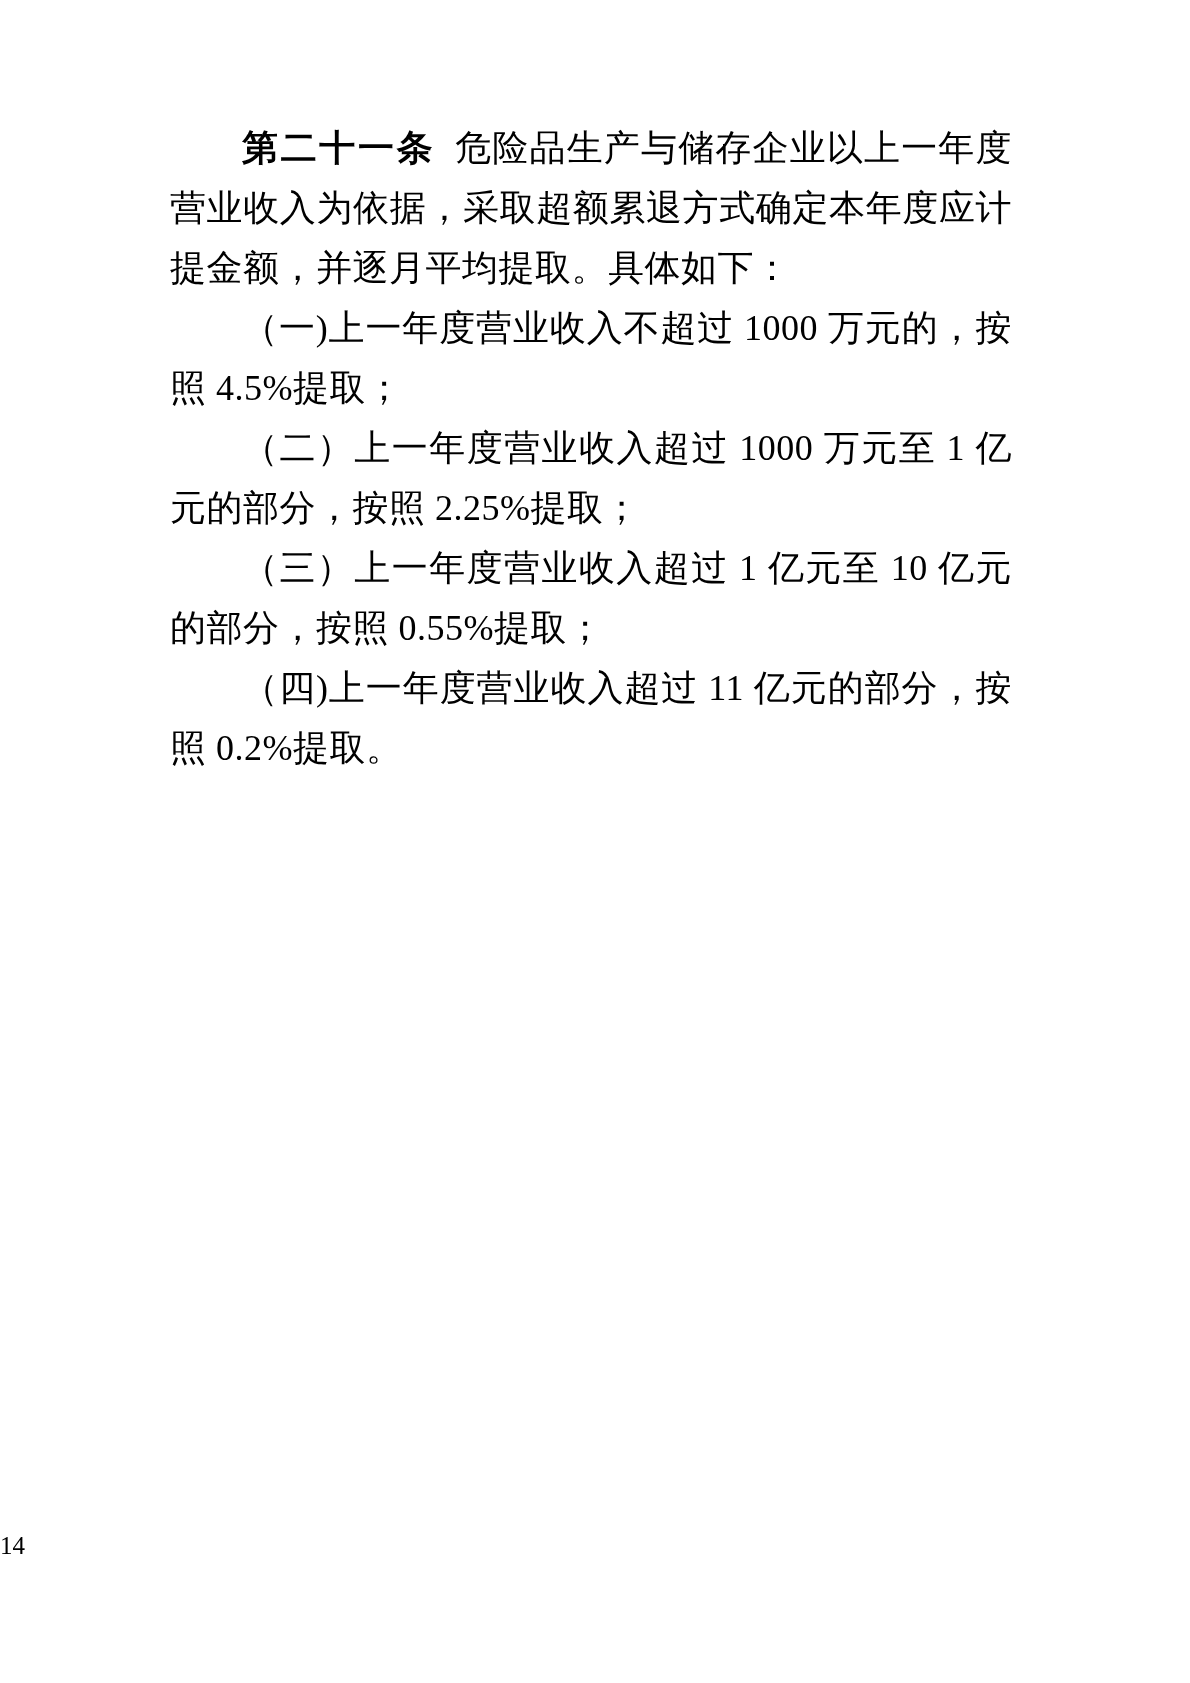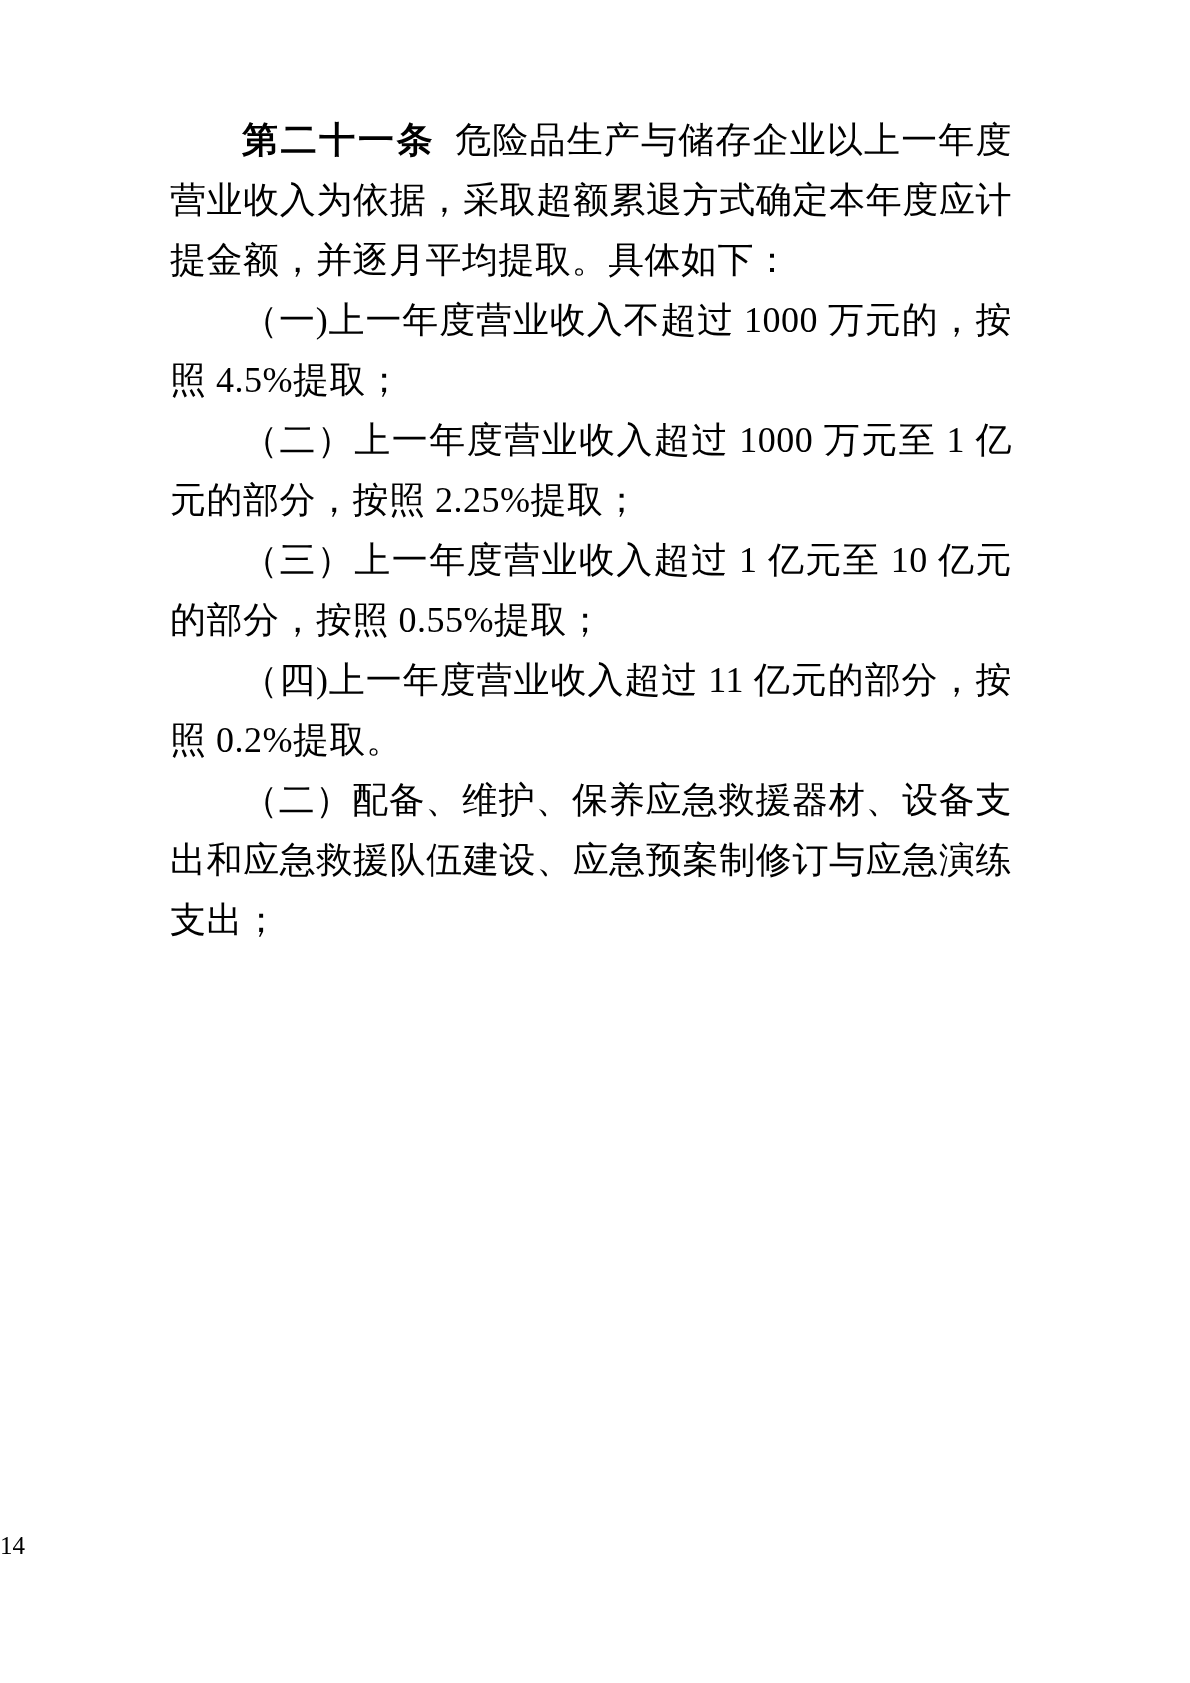--- a/index.html
+++ b/index.html
@@ -12,21 +12,21 @@
     width: 1190px;
     height: 1683px;
     background: #ffffff;
     font-family: "Liberation Serif", serif;
     color: #000000;
     overflow: hidden;
   }
   .content {
     position: absolute;
     left: 170px;
-    top: 110px;
+    top: 118px;
     width: 842px;
     font-size: 36px;
     line-height: 60px;
     text-align: justify;
     text-justify: inter-character;
     letter-spacing: 0.5px;
   }
   .content p {
     margin: 0;
     padding: 0;
@@ -58,20 +58,19 @@
     <p><span>（一)上一年度营业收入不超过 1000 万元的，按照 4.5%提取；</span></p>
 
     <p><span>（二）上一年度营业收入超过 1000 万元至 1 亿元的部分，按照 2.25%提取；</span></p>
 
     <p><span>（三）上一年度营业收入超过 1 亿元至 10 亿元的部分，按照 0.55%提取；</span></p>
 
     <p><span>（四)上一年度营业收入超过 11 亿元的部分，按照 0.2%提取。</span></p>
 
 
 
-    <p><span>（二）配备、维护、保养应急救援器材、设备支出和应急救援队伍建设、应急预案制修订与应急演练支出；</span></p>
 
   </div>
 
   <div class="footer">
     <span>14</span>
   </div>
 </div>
 
 </body></html>

